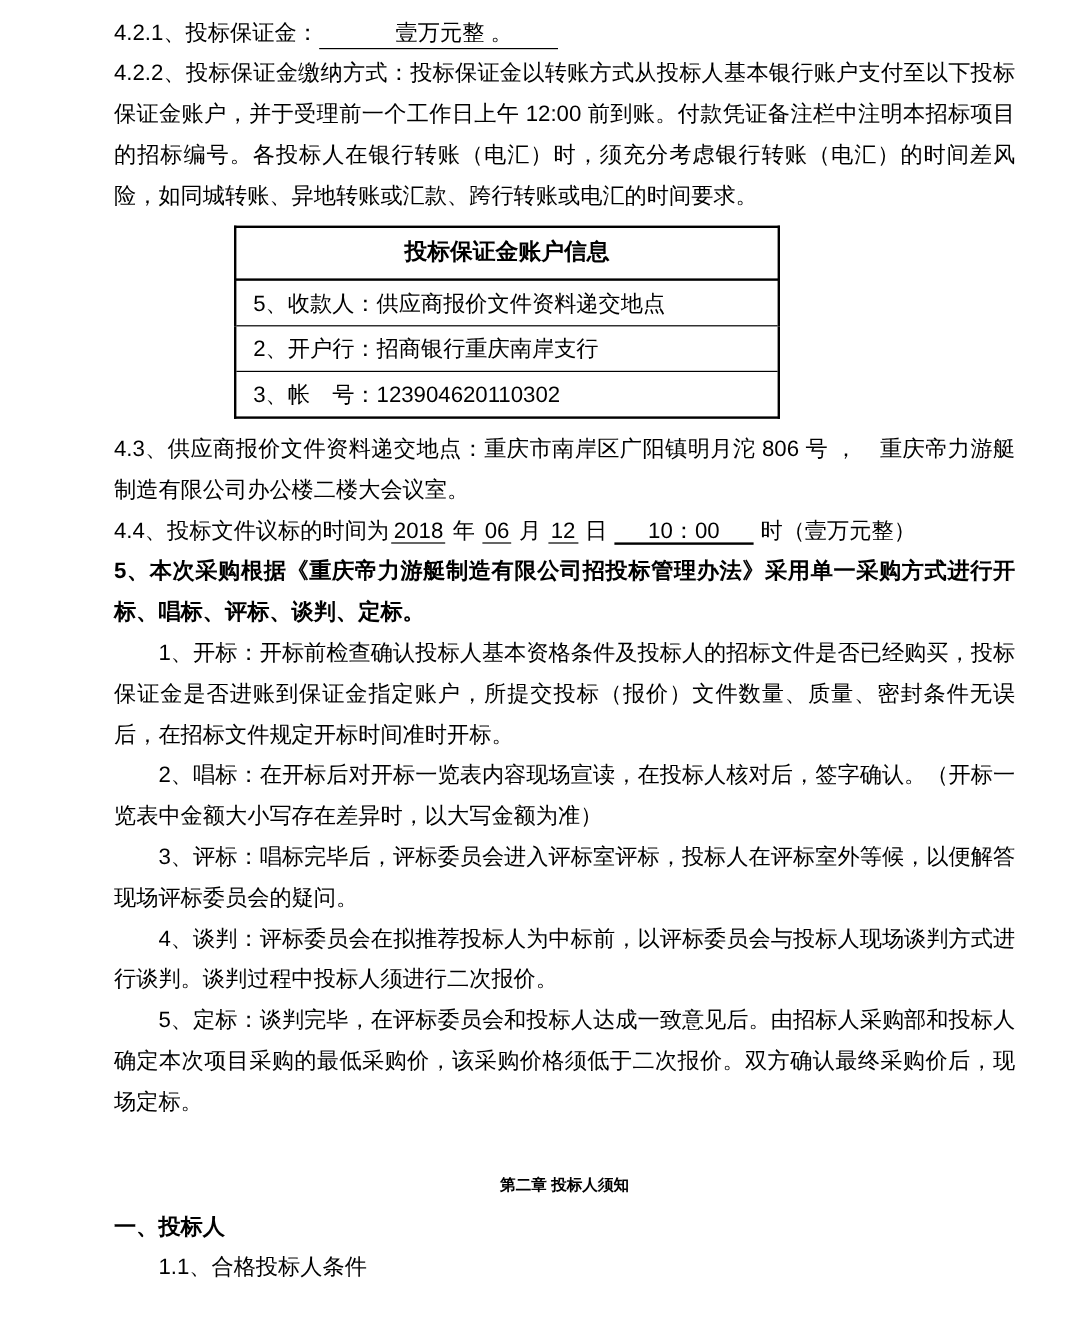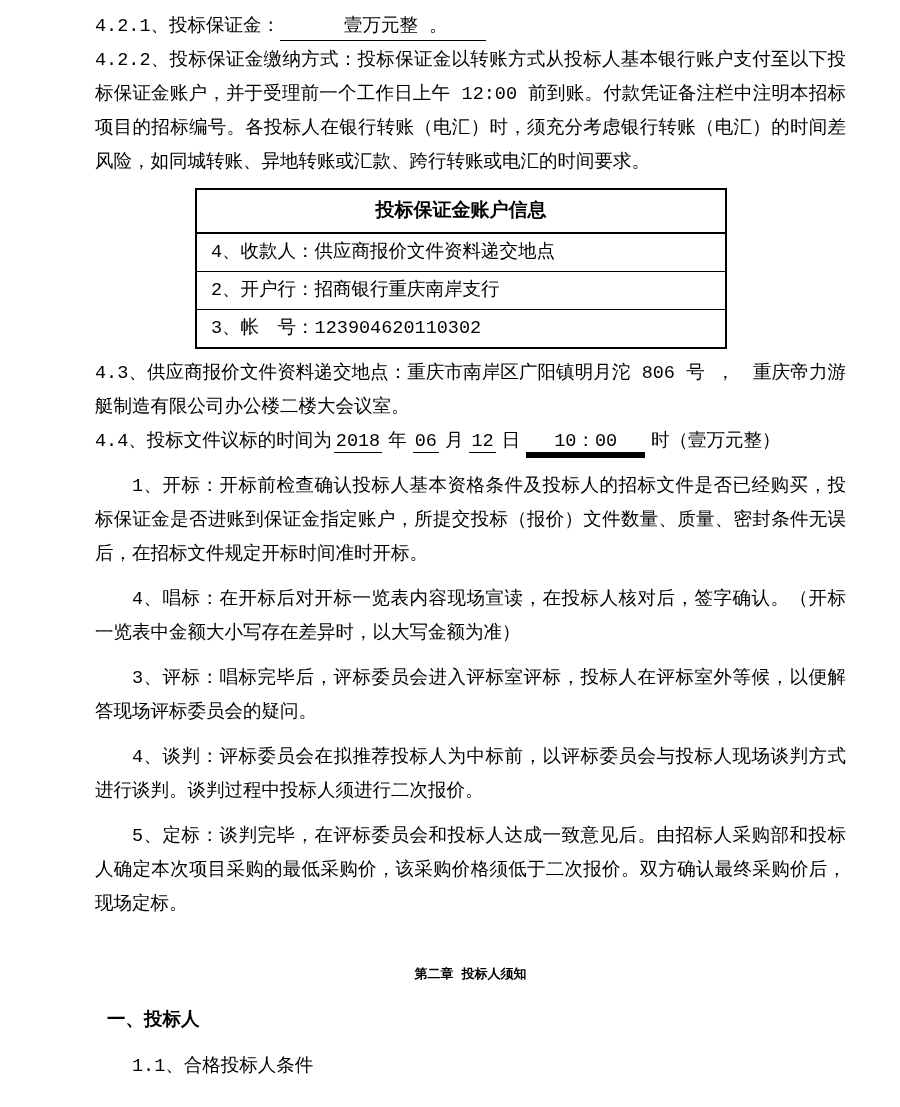--- a/index.html
+++ b/index.html
@@ -8,56 +8,56 @@
     background: #ffffff;
   }
   .page {
     position: relative;
     width: 900px;
     height: 1107px;
     box-sizing: border-box;
     padding: 10px 54px 0 95px;
     background: #ffffff;
     color: #000000;
-    font-family: Liberation Mono, monospace;
+    font-family: Liberation Sans, sans-serif;
     font-size: 18.5px;
     line-height: 34px;
     text-align: justify;
     overflow: hidden;
   }
   .para { margin: 0; }
-  .indent2 { text-indent: 2em; margin-top: 11px; }
+  .indent2 { text-indent: 2em; }
   .bold { font-weight: bold; }
 
   
   .blank-amount {
     display: inline-block;
     border-bottom: 1px solid #000;
     padding: 0 38px 0 64px;
     line-height: 26px;
   }
 
   
   .p44 .u {
     border-bottom: 1px solid #000;
     padding: 0 2px;
     margin: 0 2px;
   }
   .p44 .u-wide {
-    border-bottom: 6px solid #000000;
+    border-bottom: 2px solid #000000;
     padding: 0 28px;
     margin: 0 2px;
   }
   .p44 .unit { margin: 0 4px; }
 
   
   .bond-table {
     border-collapse: collapse;
     margin: 8px 0 8px 100px;
-    width: 532px;
+    width: 455px;
     table-layout: fixed;
   }
   .bond-table th {
     border: 2px solid #000;
     font-weight: bold;
     text-align: center;
     font-size: 19px;
     height: 42px;
     padding: 0;
   }
@@ -71,21 +71,21 @@
   }
   .bond-table tr:last-child td { border-bottom: 2px solid #000; }
 
   .chapter-heading {
     margin: 36px 0 0 0;
     text-align: center;
     font-weight: bold;
     font-size: 13px;
   }
   .h1-heading {
-    margin: 12px;
+    margin: 0;
     font-weight: bold;
   }
   .h11 {
     margin: 0;
     padding-left: 37px;
   }
 </style>
 </head>
 <body>
 
@@ -97,39 +97,40 @@
 
 
   <table class="bond-table">
     <thead>
       <tr>
         <th>投标保证金账户信息</th>
       </tr>
     </thead>
     <tbody>
       <tr class="bond-row">
-        <td><span>4、收款人：</span><span>供应商报价文件资料递交地点</span></td>
+        <td><span>5、收款人：</span><span>供应商报价文件资料递交地点</span></td>
       </tr>
       <tr class="bond-row">
         <td><span>2、开户行：</span><span>招商银行重庆南岸支行</span></td>
       </tr>
       <tr class="bond-row">
         <td><span>3、帐　号：</span><span>123904620110302</span></td>
       </tr>
     </tbody>
   </table>
 
   <p class="para">4.3、供应商报价文件资料递交地点：重庆市南岸区广阳镇明月沱 806 号 ，　重庆帝力游艇制造有限公司办公楼二楼大会议室。</p>
 
   <p class="para p44"><span>4.4、投标文件议标的时间为</span><span class="u">2018</span><span class="unit">年</span><span class="u">06</span><span class="unit">月</span><span class="u">12</span><span class="unit">日</span><span class="u-wide">10：00</span><span class="unit">时（壹万元整）</span></p>
 
+  <p class="para bold">5、本次采购根据《重庆帝力游艇制造有限公司招投标管理办法》采用单一采购方式进行开标、唱标、评标、谈判、定标。</p>
 
   <p class="para indent2">1、开标：开标前检查确认投标人基本资格条件及投标人的招标文件是否已经购买，投标保证金是否进账到保证金指定账户，所提交投标（报价）文件数量、质量、密封条件无误后，在招标文件规定开标时间准时开标。</p>
 
-  <p class="para indent2">4、唱标：在开标后对开标一览表内容现场宣读，在投标人核对后，签字确认。（开标一览表中金额大小写存在差异时，以大写金额为准）</p>
+  <p class="para indent2">2、唱标：在开标后对开标一览表内容现场宣读，在投标人核对后，签字确认。（开标一览表中金额大小写存在差异时，以大写金额为准）</p>
 
   <p class="para indent2">3、评标：唱标完毕后，评标委员会进入评标室评标，投标人在评标室外等候，以便解答现场评标委员会的疑问。</p>
 
   <p class="para indent2">4、谈判：评标委员会在拟推荐投标人为中标前，以评标委员会与投标人现场谈判方式进行谈判。谈判过程中投标人须进行二次报价。</p>
 
   <p class="para indent2">5、定标：谈判完毕，在评标委员会和投标人达成一致意见后。由招标人采购部和投标人确定本次项目采购的最低采购价，该采购价格须低于二次报价。双方确认最终采购价后，现场定标。</p>
 
   <p class="chapter-heading">第二章 投标人须知</p>
 
   <p class="para h1-heading">一、投标人</p>

